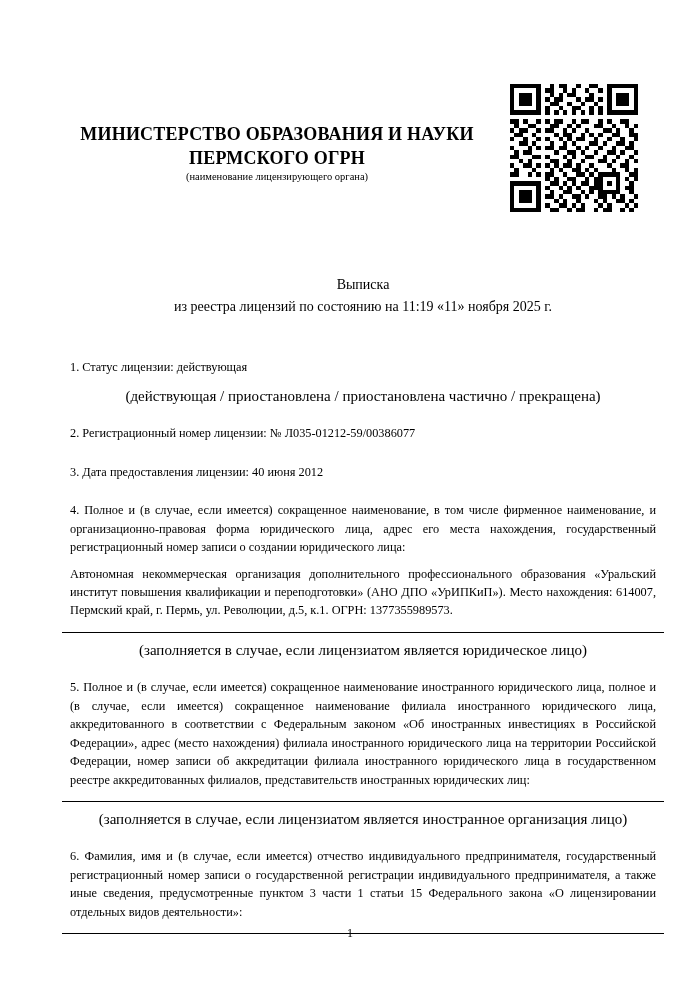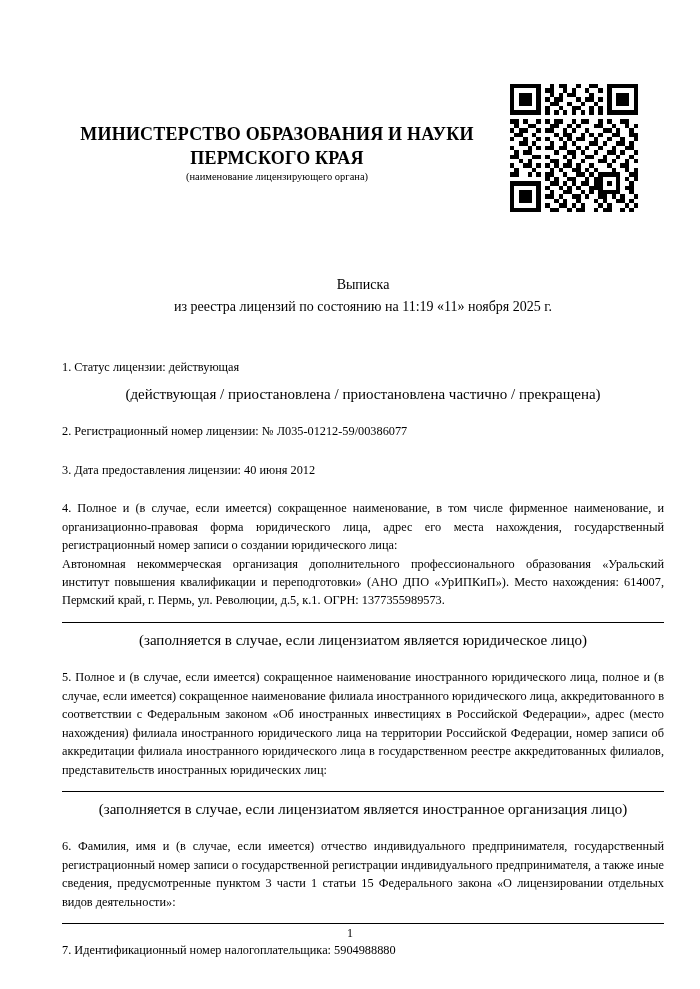--- a/index.html
+++ b/index.html
@@ -60,21 +60,21 @@
   
   .content {
     margin-top: 40px;
     font-size: 12.3px;
     line-height: 1.5;
   }
   .item {
     margin-bottom: 17px;
   }
   .item p {
-    margin: 0;
+    margin: 8px;
     text-align: justify;
     text-justify: inter-word;
   }
   .item p.nojust { text-align: left; }
   .note {
     text-align: center;
     font-size: 15px;
     margin-top: 6px;
   }
   .fill-line {
@@ -341,21 +341,21 @@
           <rect x="19" y="28" width="1" height="1"></rect>
         <rect x="21" y="28" width="2" height="1"></rect>
           <rect x="25" y="28" width="1" height="1"></rect>
         <rect x="27" y="28" width="1" height="1"></rect>
       </g>
     </svg>
   </div>
 
   <div class="doc-header">
     <div class="ministry-line1">МИНИСТЕРСТВО ОБРАЗОВАНИЯ И НАУКИ</div>
-    <div class="ministry-line2">ПЕРМСКОГО КРАЯ</div>
+    <div class="ministry-line2">ПЕРМСКОГО ОГРН</div>
     <div class="organ-note">(наименование лицензирующего органа)</div>
   </div>
 
   <div class="title-block">
     <div>Выписка</div>
     <div>из реестра лицензий по состоянию на 11:19 «11» ноября 2025 г.</div>
   </div>
 
   <div class="content">
 
@@ -383,21 +383,18 @@
       <p>5. Полное и (в случае, если имеется) сокращенное наименование иностранного юридического лица, полное и (в случае, если имеется) сокращенное наименование филиала иностранного юридического лица, аккредитованного в соответствии с Федеральным законом «Об иностранных инвестициях в Российской Федерации», адрес (место нахождения) филиала иностранного юридического лица на территории Российской Федерации, номер записи об аккредитации филиала иностранного юридического лица в государственном реестре аккредитованных филиалов, представительств иностранных юридических лиц:</p>
       <div class="fill-line"></div>
       <div class="note">(заполняется в случае, если лицензиатом является иностранное организация лицо)</div>
     </div>
 
     <div class="item">
       <p>6. Фамилия, имя и (в случае, если имеется) отчество индивидуального предпринимателя, государственный регистрационный номер записи о государственной регистрации индивидуального предпринимателя, а также иные сведения, предусмотренные пунктом 3 части 1 статьи 15 Федерального закона «О лицензировании отдельных видов деятельности»:</p>
       <div class="fill-line"></div>
     </div>
 
-    <div class="item">
-      <p class="nojust">7. Идентификационный номер налогоплательщика: 5904988880</p>
-    </div>
 
   </div>
 
   <div class="page-number">1</div>
 
 </div>
 
 </body></html>

